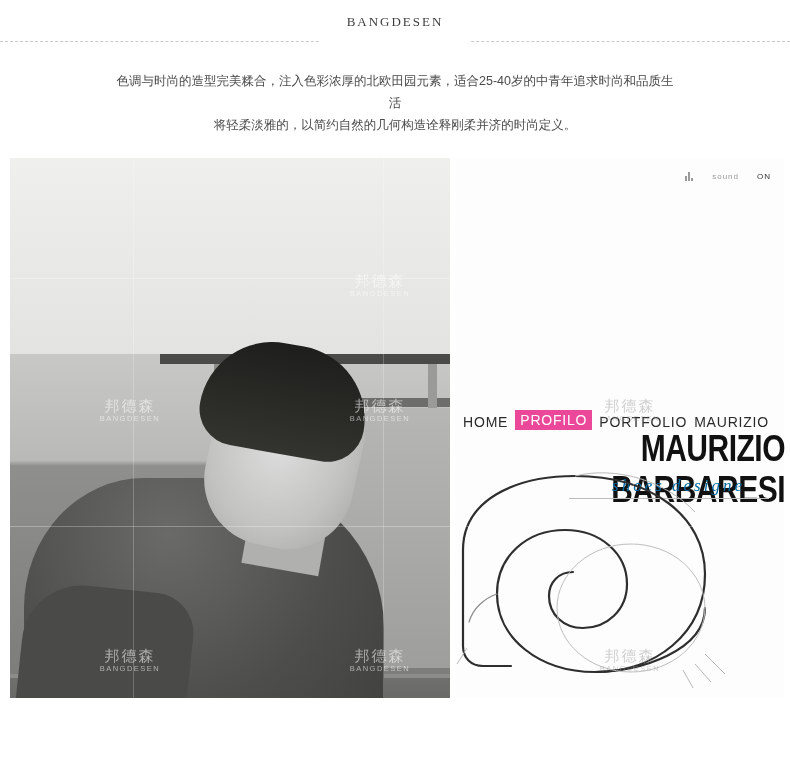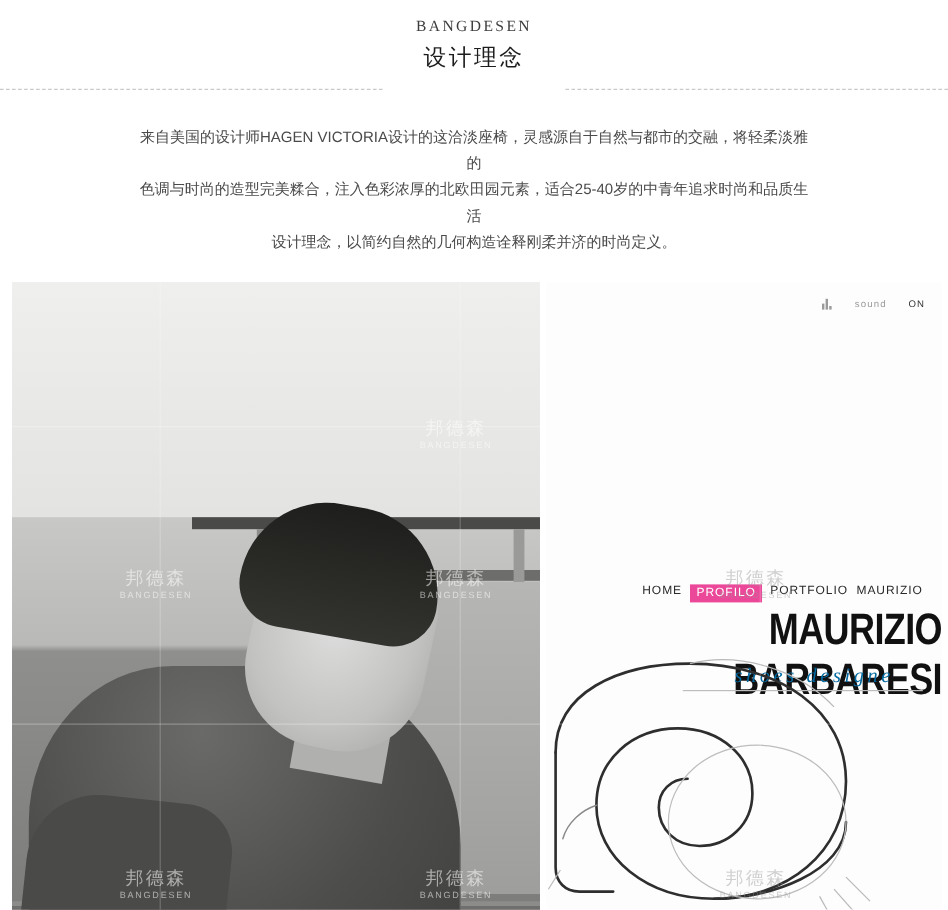--- a/index.html
+++ b/index.html
@@ -204,23 +204,23 @@
   }
   .eq-icon i:nth-child(1){ left:0; height:5px; }
   .eq-icon i:nth-child(2){ left:3px; height:9px; }
   .eq-icon i:nth-child(3){ left:6px; height:3px; }
   .sound-on { color:#333; font-weight:normal; }
 
   .sketch-nav {
     position: absolute;
     right: 16px; top: 252px;
     display: flex;
-    align-items: flex-start;
+    align-items: flex-end;
     gap: 7px;
-    font-size: 10px;
+    font-size: 14px;
     letter-spacing: 0.8px;
     color: #2a2a2a;
   }
   .sketch-nav .active {
     background: #ec4899;
     color: #fff;
     padding: 2px 5px;
   }
   .sketch-title {
     position: absolute;
@@ -283,31 +283,29 @@
     pointer-events: none;
   }
 </style>
 </head>
 <body>
 
 <div class="page">
 
   <div class="header">
     <div class="brand-line">BANGDESEN</div>
-    <div class="section-title">设计理念</div>
     <div class="rule-wrap">
       <div class="rule-dashed"></div>
       <div class="rule-gap"></div>
     </div>
   </div>
 
   <div class="intro">
-    <div>来自美国的设计师HAGEN VICTORIA设计的这洽淡座椅，灵感源自于自然与都市的交融，将轻柔淡雅的</div>
     <div>色调与时尚的造型完美糅合，注入色彩浓厚的北欧田园元素，适合25-40岁的中青年追求时尚和品质生活</div>
-    <div>设计理念，以简约自然的几何构造诠释刚柔并济的时尚定义。</div>
+    <div>将轻柔淡雅的，以简约自然的几何构造诠释刚柔并济的时尚定义。</div>
   </div>
 
   <div class="images">
 
     <div class="photo">
       <div class="photo-bg"></div>
       <div class="wall-panel"></div>
       <div class="wall-shelf"></div>
       <div class="wall-shelf2"></div>
       <div class="shelf-leg"></div>

